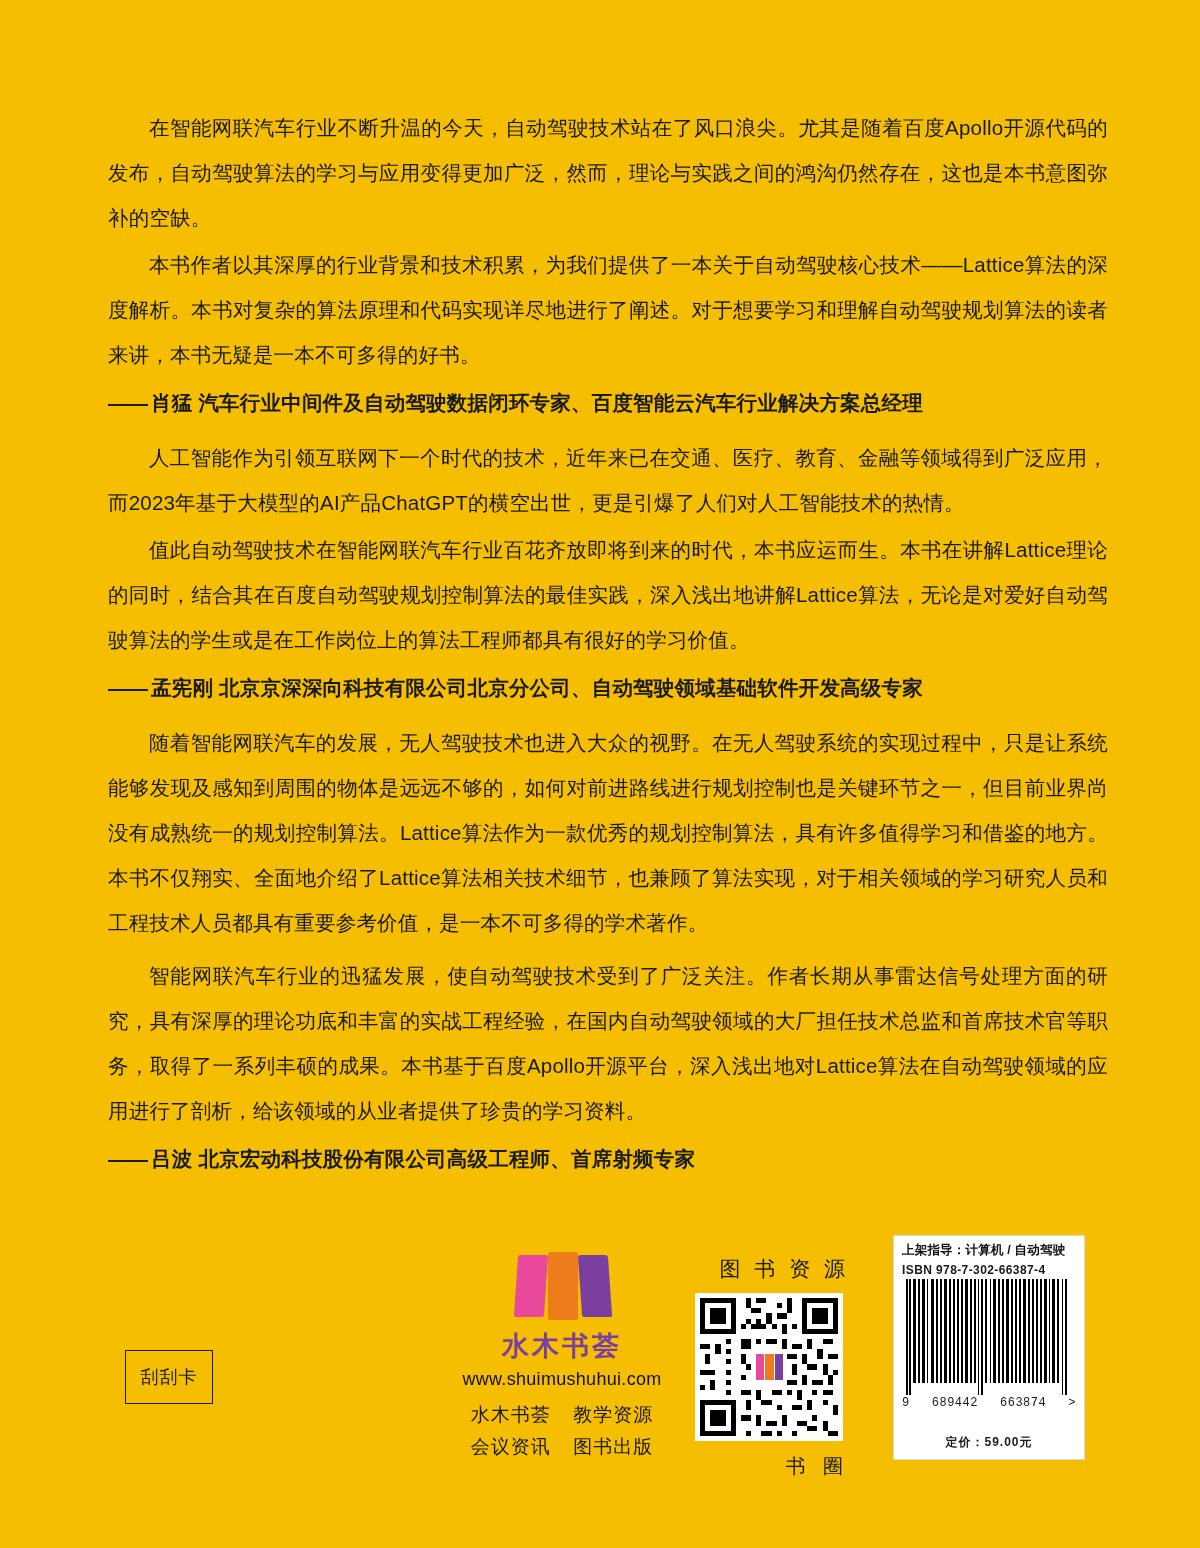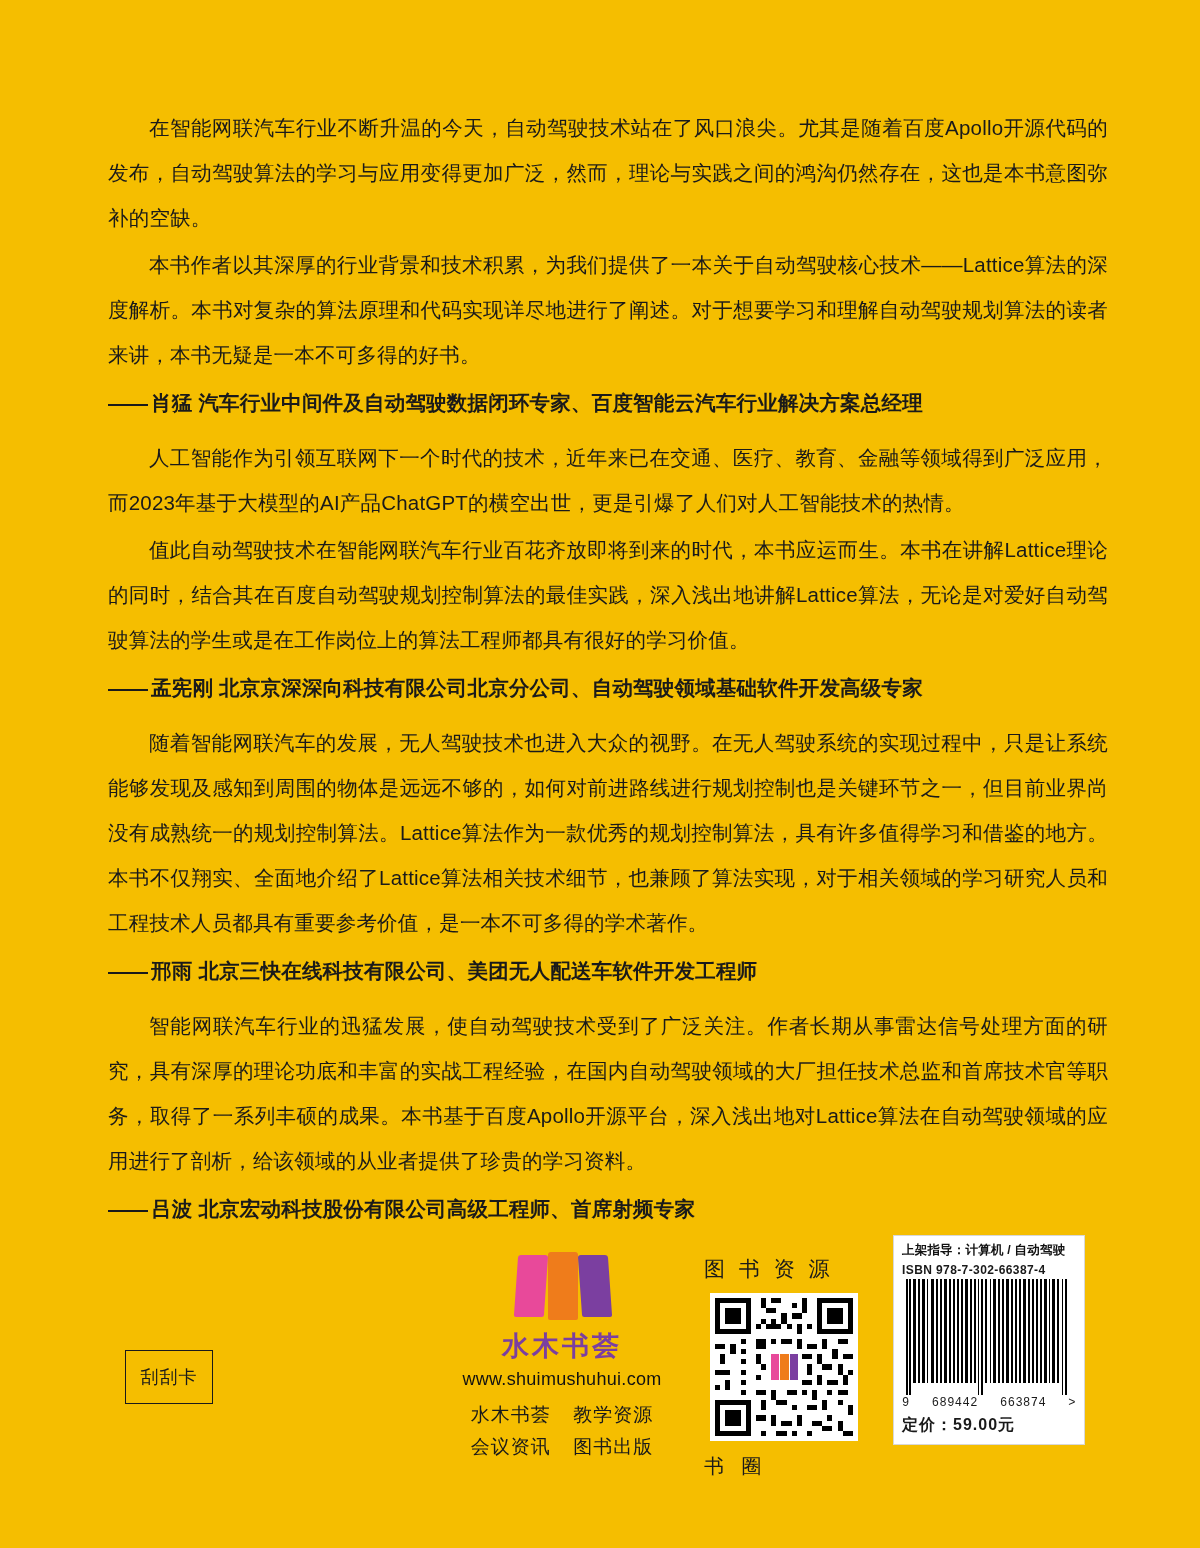--- a/index.html
+++ b/index.html
@@ -121,24 +121,24 @@
     font-size: 19px;
     margin-top: 9px;
     line-height: 32px;
     letter-spacing: 1px;
   }
   .pub-links span { margin: 0 8px; }
 
   
   .qr-block {
     position: absolute;
-    left: 704px;
+    left: 689px;
     top: 50px;
     width: 160px;
-    text-align: left;
+    text-align: right;
   }
   .qr-title {
     font-size: 21px;
     letter-spacing: 4px;
     margin-bottom: 10px;
     font-weight: normal;
   }
   .qr-box {
     width: 148px;
     height: 148px;
@@ -185,24 +185,24 @@
   }
   .barcode-digits {
     display: flex;
     justify-content: space-between;
     font-size: 12px;
     font-family: "Liberation Mono", monospace;
     margin-top: 1px;
     letter-spacing: 0.5px;
   }
   .price {
-    text-align: left;
-    font-size: 16px;
-    font-weight: bold;
-    margin-top: 5px;
+    text-align: center;
+    font-size: 12px;
+    font-weight: bold;
+    margin-top: 24px;
     letter-spacing: 1px;
   }
 </style>
 </head>
 <body>
 
 <div class="page">
 
   <div class="content">
 
@@ -217,23 +217,20 @@
     <div class="block">
       <p class="para">人工智能作为引领互联网下一个时代的技术，近年来已在交通、医疗、教育、金融等领域得到广泛应用，而2023年基于大模型的AI产品ChatGPT的横空出世，更是引爆了人们对人工智能技术的热情。</p>
       <p class="para">值此自动驾驶技术在智能网联汽车行业百花齐放即将到来的时代，本书应运而生。本书在讲解Lattice理论的同时，结合其在百度自动驾驶规划控制算法的最佳实践，深入浅出地讲解Lattice算法，无论是对爱好自动驾驶算法的学生或是在工作岗位上的算法工程师都具有很好的学习价值。</p>
       <div class="endorser">
         <span class="dash">——</span><span class="name">孟宪刚</span><span class="role">北京京深深向科技有限公司北京分公司、自动驾驶领域基础软件开发高级专家</span>
       </div>
     </div>
 
     <div class="block">
       <p class="para">随着智能网联汽车的发展，无人驾驶技术也进入大众的视野。在无人驾驶系统的实现过程中，只是让系统能够发现及感知到周围的物体是远远不够的，如何对前进路线进行规划控制也是关键环节之一，但目前业界尚没有成熟统一的规划控制算法。Lattice算法作为一款优秀的规划控制算法，具有许多值得学习和借鉴的地方。本书不仅翔实、全面地介绍了Lattice算法相关技术细节，也兼顾了算法实现，对于相关领域的学习研究人员和工程技术人员都具有重要参考价值，是一本不可多得的学术著作。</p>
-      <div class="endorser">
-        <span class="dash">——</span><span class="name">邢雨</span><span class="role">北京三快在线科技有限公司、美团无人配送车软件开发工程师</span>
-      </div>
     </div>
 
     <div class="block">
       <p class="para">智能网联汽车行业的迅猛发展，使自动驾驶技术受到了广泛关注。作者长期从事雷达信号处理方面的研究，具有深厚的理论功底和丰富的实战工程经验，在国内自动驾驶领域的大厂担任技术总监和首席技术官等职务，取得了一系列丰硕的成果。本书基于百度Apollo开源平台，深入浅出地对Lattice算法在自动驾驶领域的应用进行了剖析，给该领域的从业者提供了珍贵的学习资料。</p>
       <div class="endorser">
         <span class="dash">——</span><span class="name">吕波</span><span class="role">北京宏动科技股份有限公司高级工程师、首席射频专家</span>
       </div>
     </div>
 
   </div>

